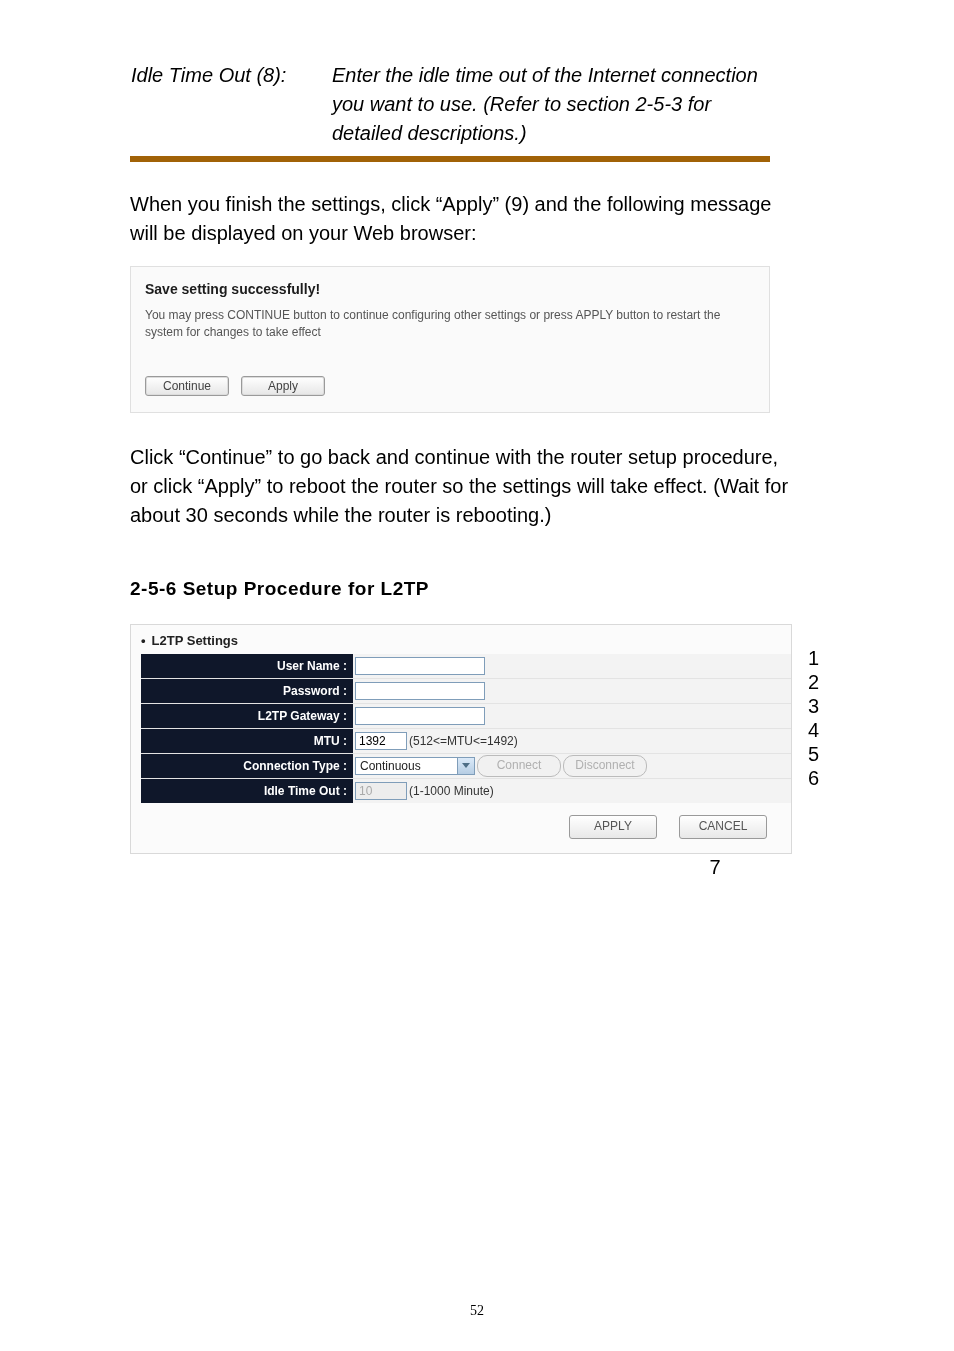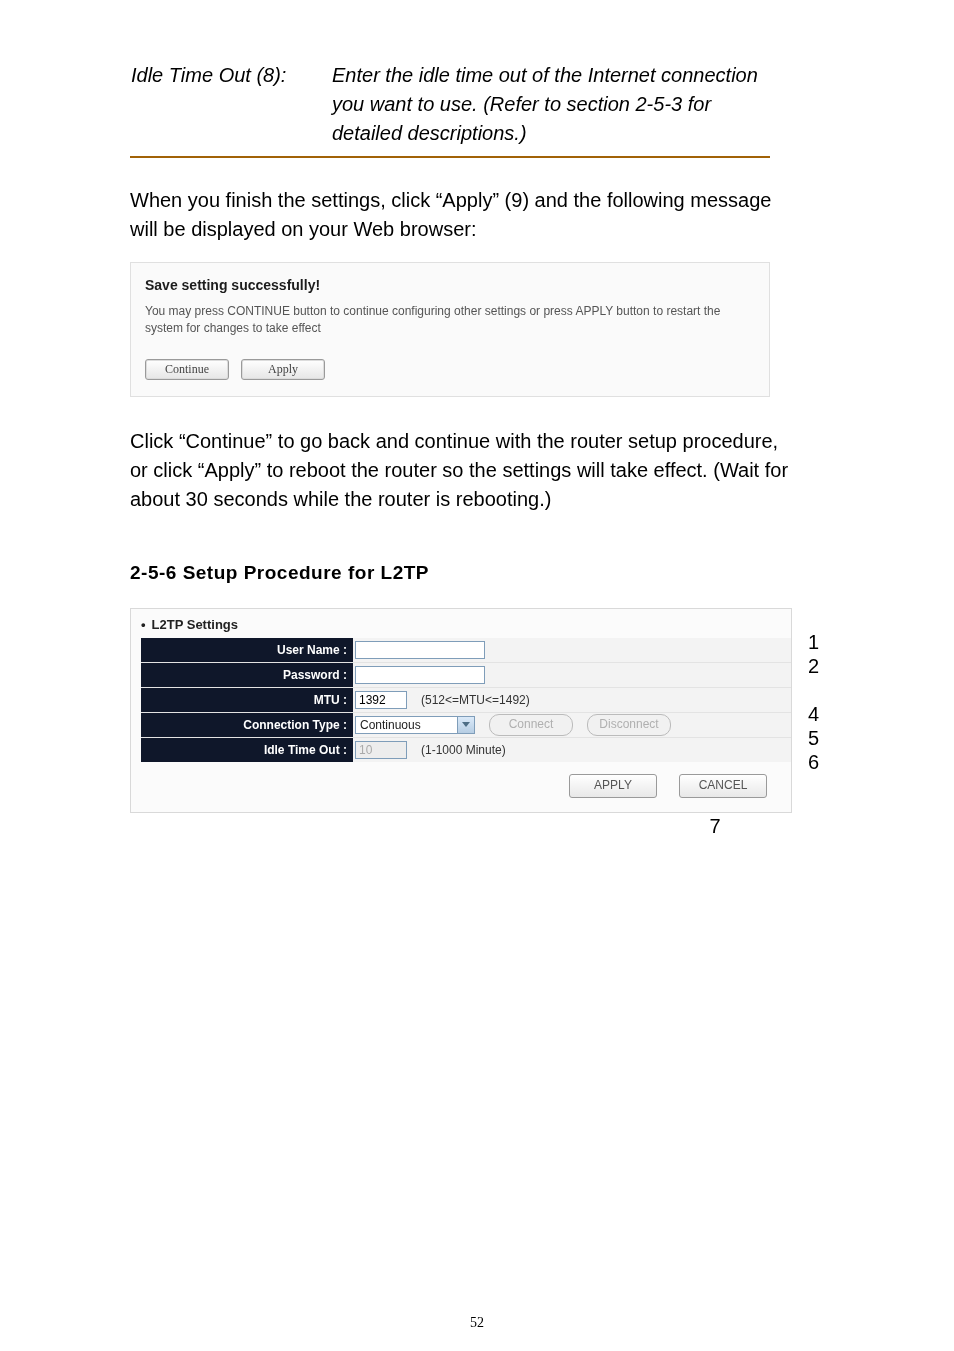--- a/index.html
+++ b/index.html
@@ -27,21 +27,21 @@
     font-family: Arial, Helvetica, sans-serif;
     font-size: 20px;
     line-height: 1.45;
     padding-bottom: 18px;
   }
   .def-label {
     width: 190px;
     padding-right: 10px;
   }
   .def-table tr.last td {
-    border-bottom: 2px solid #a16207;
+    border-bottom: 6px solid #a16207;
     padding-bottom: 8px;
   }
   .body-text {
     font-size: 20px;
     line-height: 1.45;
     margin-bottom: 18px;
     width: 660px;
   }
   .dialog {
     border: 1px solid #e0e0e0;
@@ -55,37 +55,36 @@
   .dialog-title {
     font-weight: bold;
     font-size: 14px;
     color: #1c1c1c;
     margin-bottom: 10px;
   }
   .dialog-text {
     font-size: 12px;
     color: #555;
     line-height: 1.4;
-    margin-bottom: 22px;
+    margin-bottom: 35px;
   }
   .dialog-buttons {
     display: flex;
     gap: 12px;
   }
   .old-btn {
     border: 1px solid #9a9a9a;
     background: linear-gradient(#ffffff,#e6e6e6);
     font-size: 12px;
     padding: 2px 0;
     width: 82px;
     text-align: center;
     border-radius: 3px;
     color: #444;
     box-shadow: 0 0 0 1px #dcdcdc inset;
-    font-family: Liberation Serif, serif;
   }
   .section-heading {
     font-size: 19px;
     font-weight: bold;
     letter-spacing: 0.5px;
     margin-top: 48px;
     margin-bottom: 24px;
   }
   .l2tp-panel {
     border: 1px solid #d9d9d9;
@@ -122,21 +121,21 @@
     text-align: right;
     padding-right: 6px;
     font-weight: bold;
     line-height: 24px;
     font-size: 12px;
   }
   .l2tp-field {
     display: flex;
     align-items: center;
     padding-left: 2px;
-    gap: 14px;
+    gap: 2px;
     flex: 1;
     background: #f3f3f3;
   }
   .tiny-input {
     border: 1px solid #7f9db9;
     background: #fff;
     height: 18px;
     width: 130px;
     font-size: 12px;
     padding: 0 3px;
@@ -220,21 +219,21 @@
   }
   .callout-7 {
     text-align: center;
     font-size: 20px;
     width: 650px;
     margin-top: 2px;
     padding-left: 260px;
   }
   .page-num {
     position: absolute;
-    bottom: 20px;
+    bottom: 32px;
     left: 50%;
     transform: translateX(-50%);
     font-size: 14px;
     font-family: "Times New Roman", serif;
   }
 </style>
 </head>
 <body>
 
 <div class="page">
@@ -275,20 +274,27 @@
     </div>
 
     <div class="l2tp-row">
       <div class="l2tp-label">Password :</div>
       <div class="l2tp-field">
         <input type="password" class="tiny-input" value="" style="">
       </div>
       <span class="num-callout" style="top:46px;">2</span>
     </div>
 
+    <div class="l2tp-row">
+      <div class="l2tp-label">L2TP Gateway :</div>
+      <div class="l2tp-field">
+        <input class="tiny-input" value="" style="">
+      </div>
+      <span class="num-callout" style="top:70px;">3</span>
+    </div>
 
     <div class="l2tp-row">
       <div class="l2tp-label">MTU :</div>
       <div class="l2tp-field">
         <input class="tiny-input small" value="1392" style="">
         <span class="hint">(512&lt;=MTU&lt;=1492)</span>
       </div>
       <span class="num-callout" style="top:94px;">4</span>
     </div>
 

